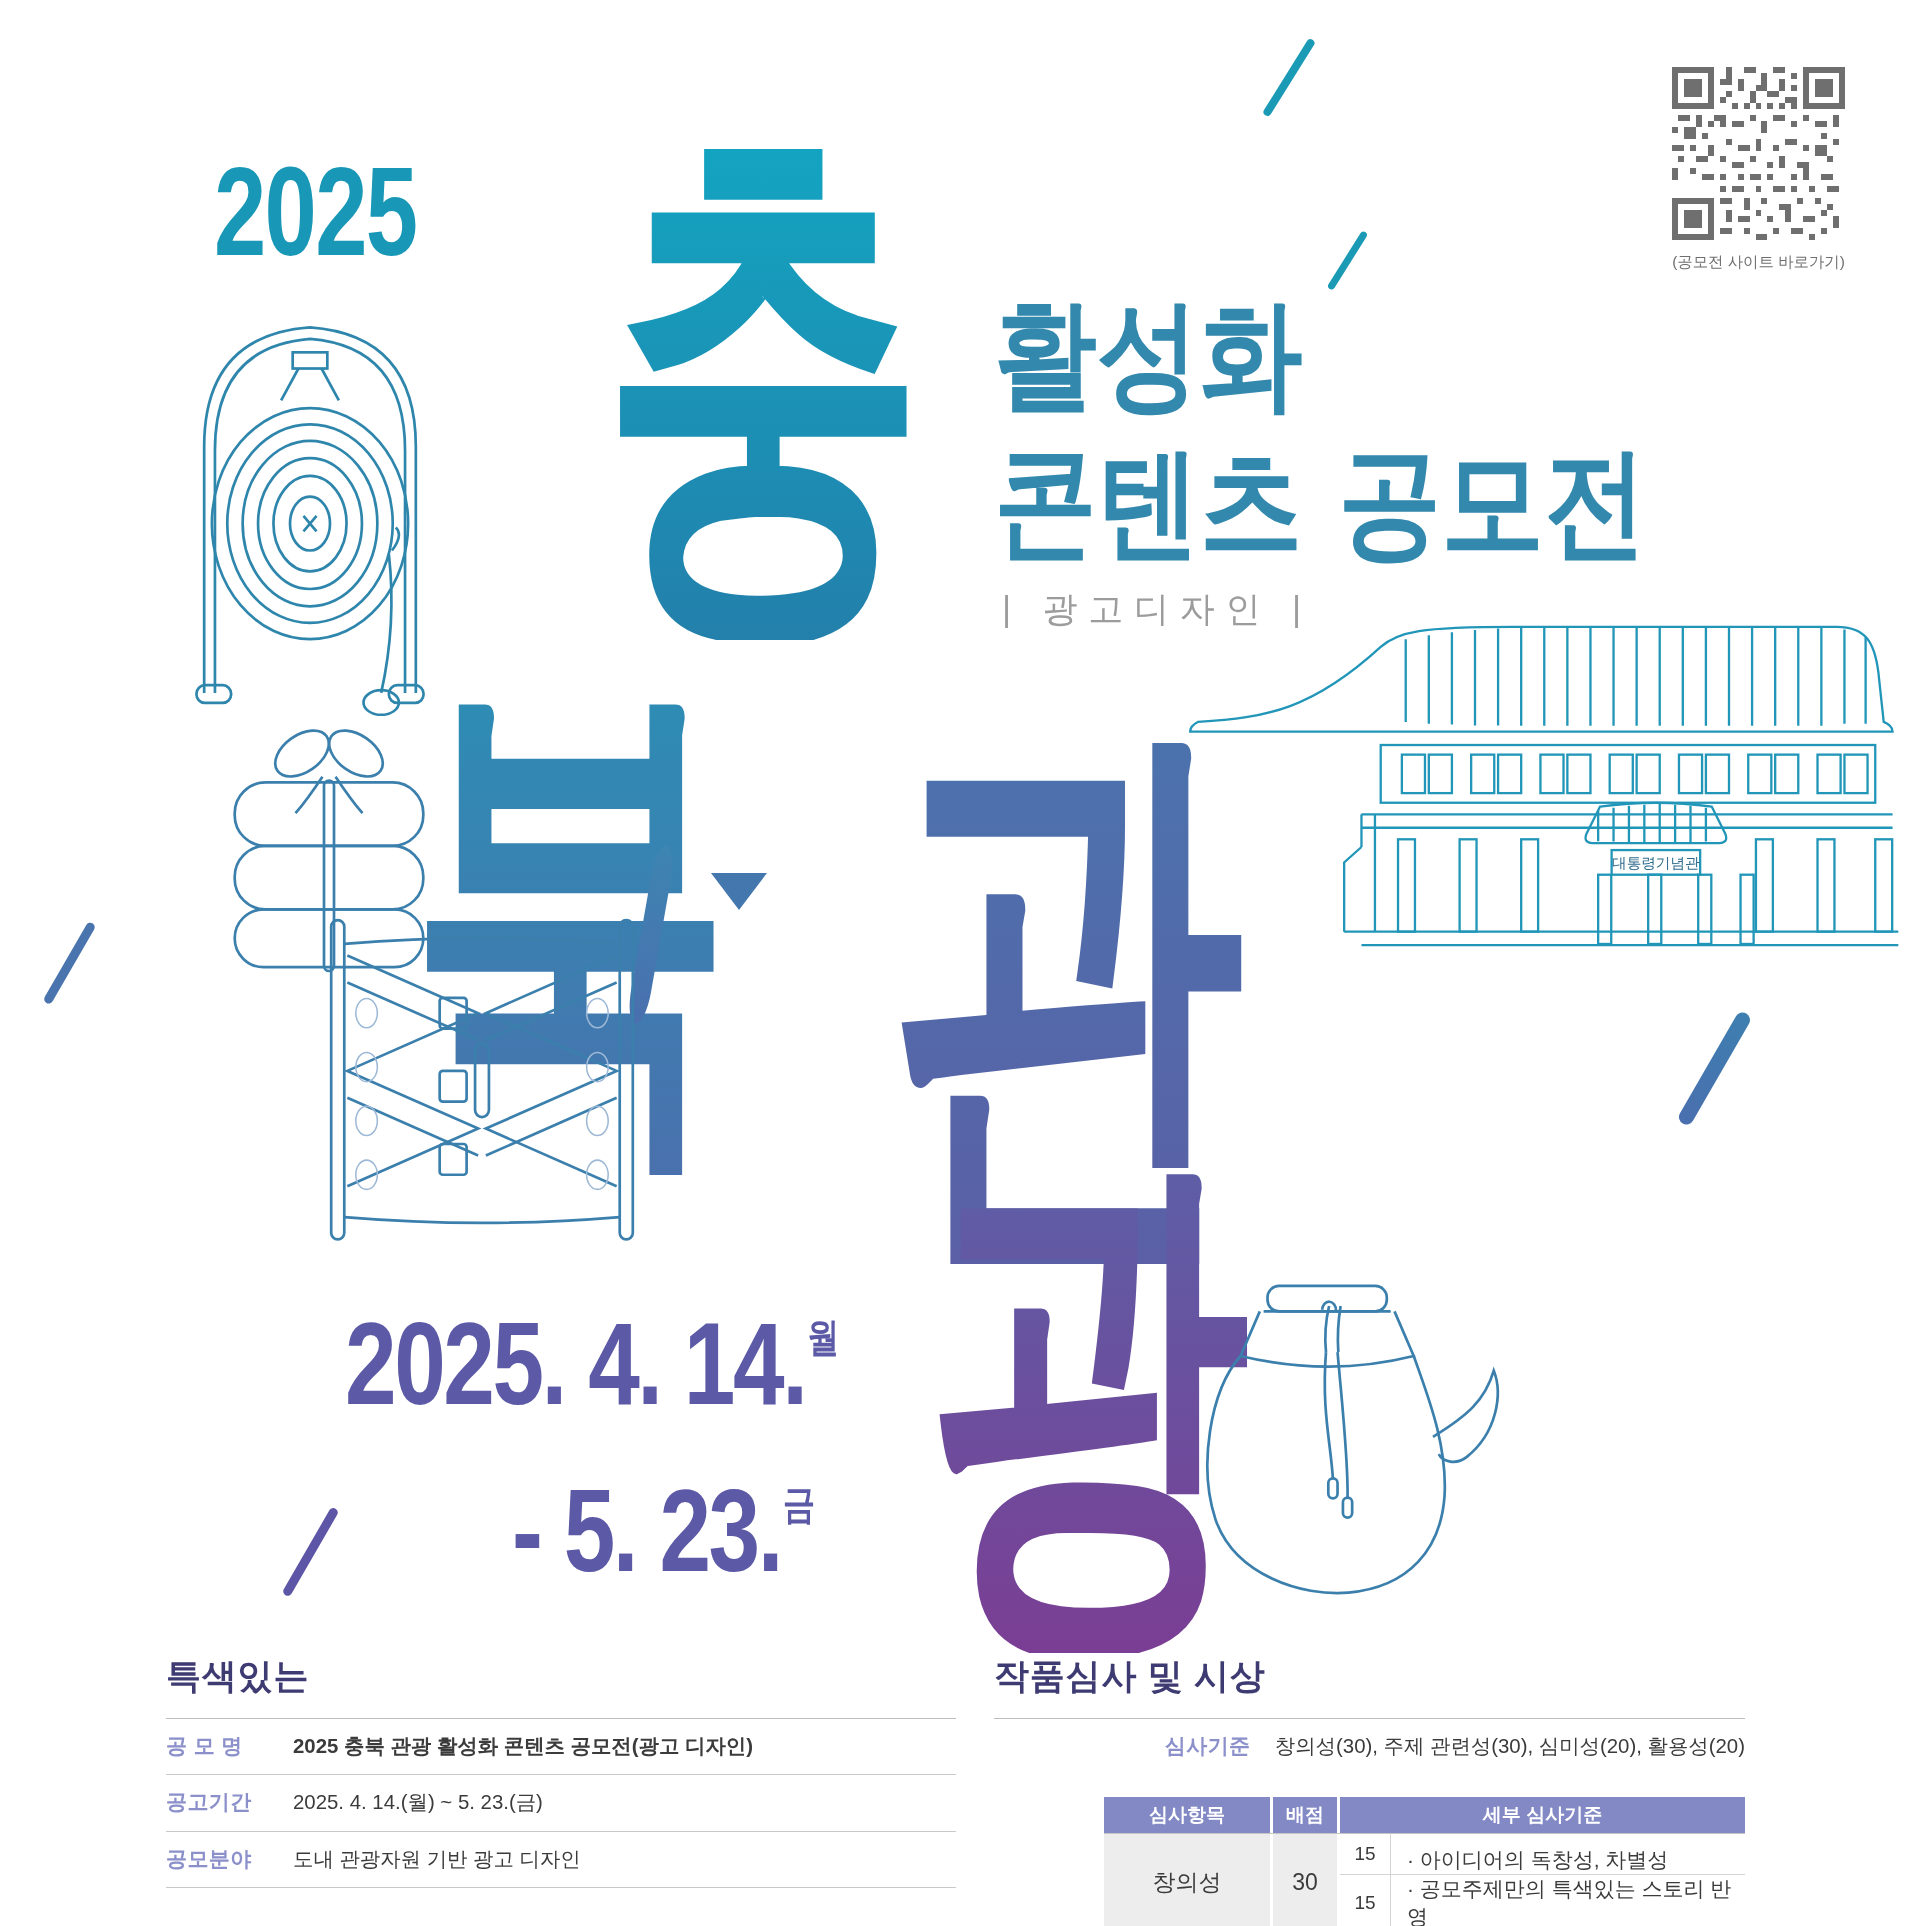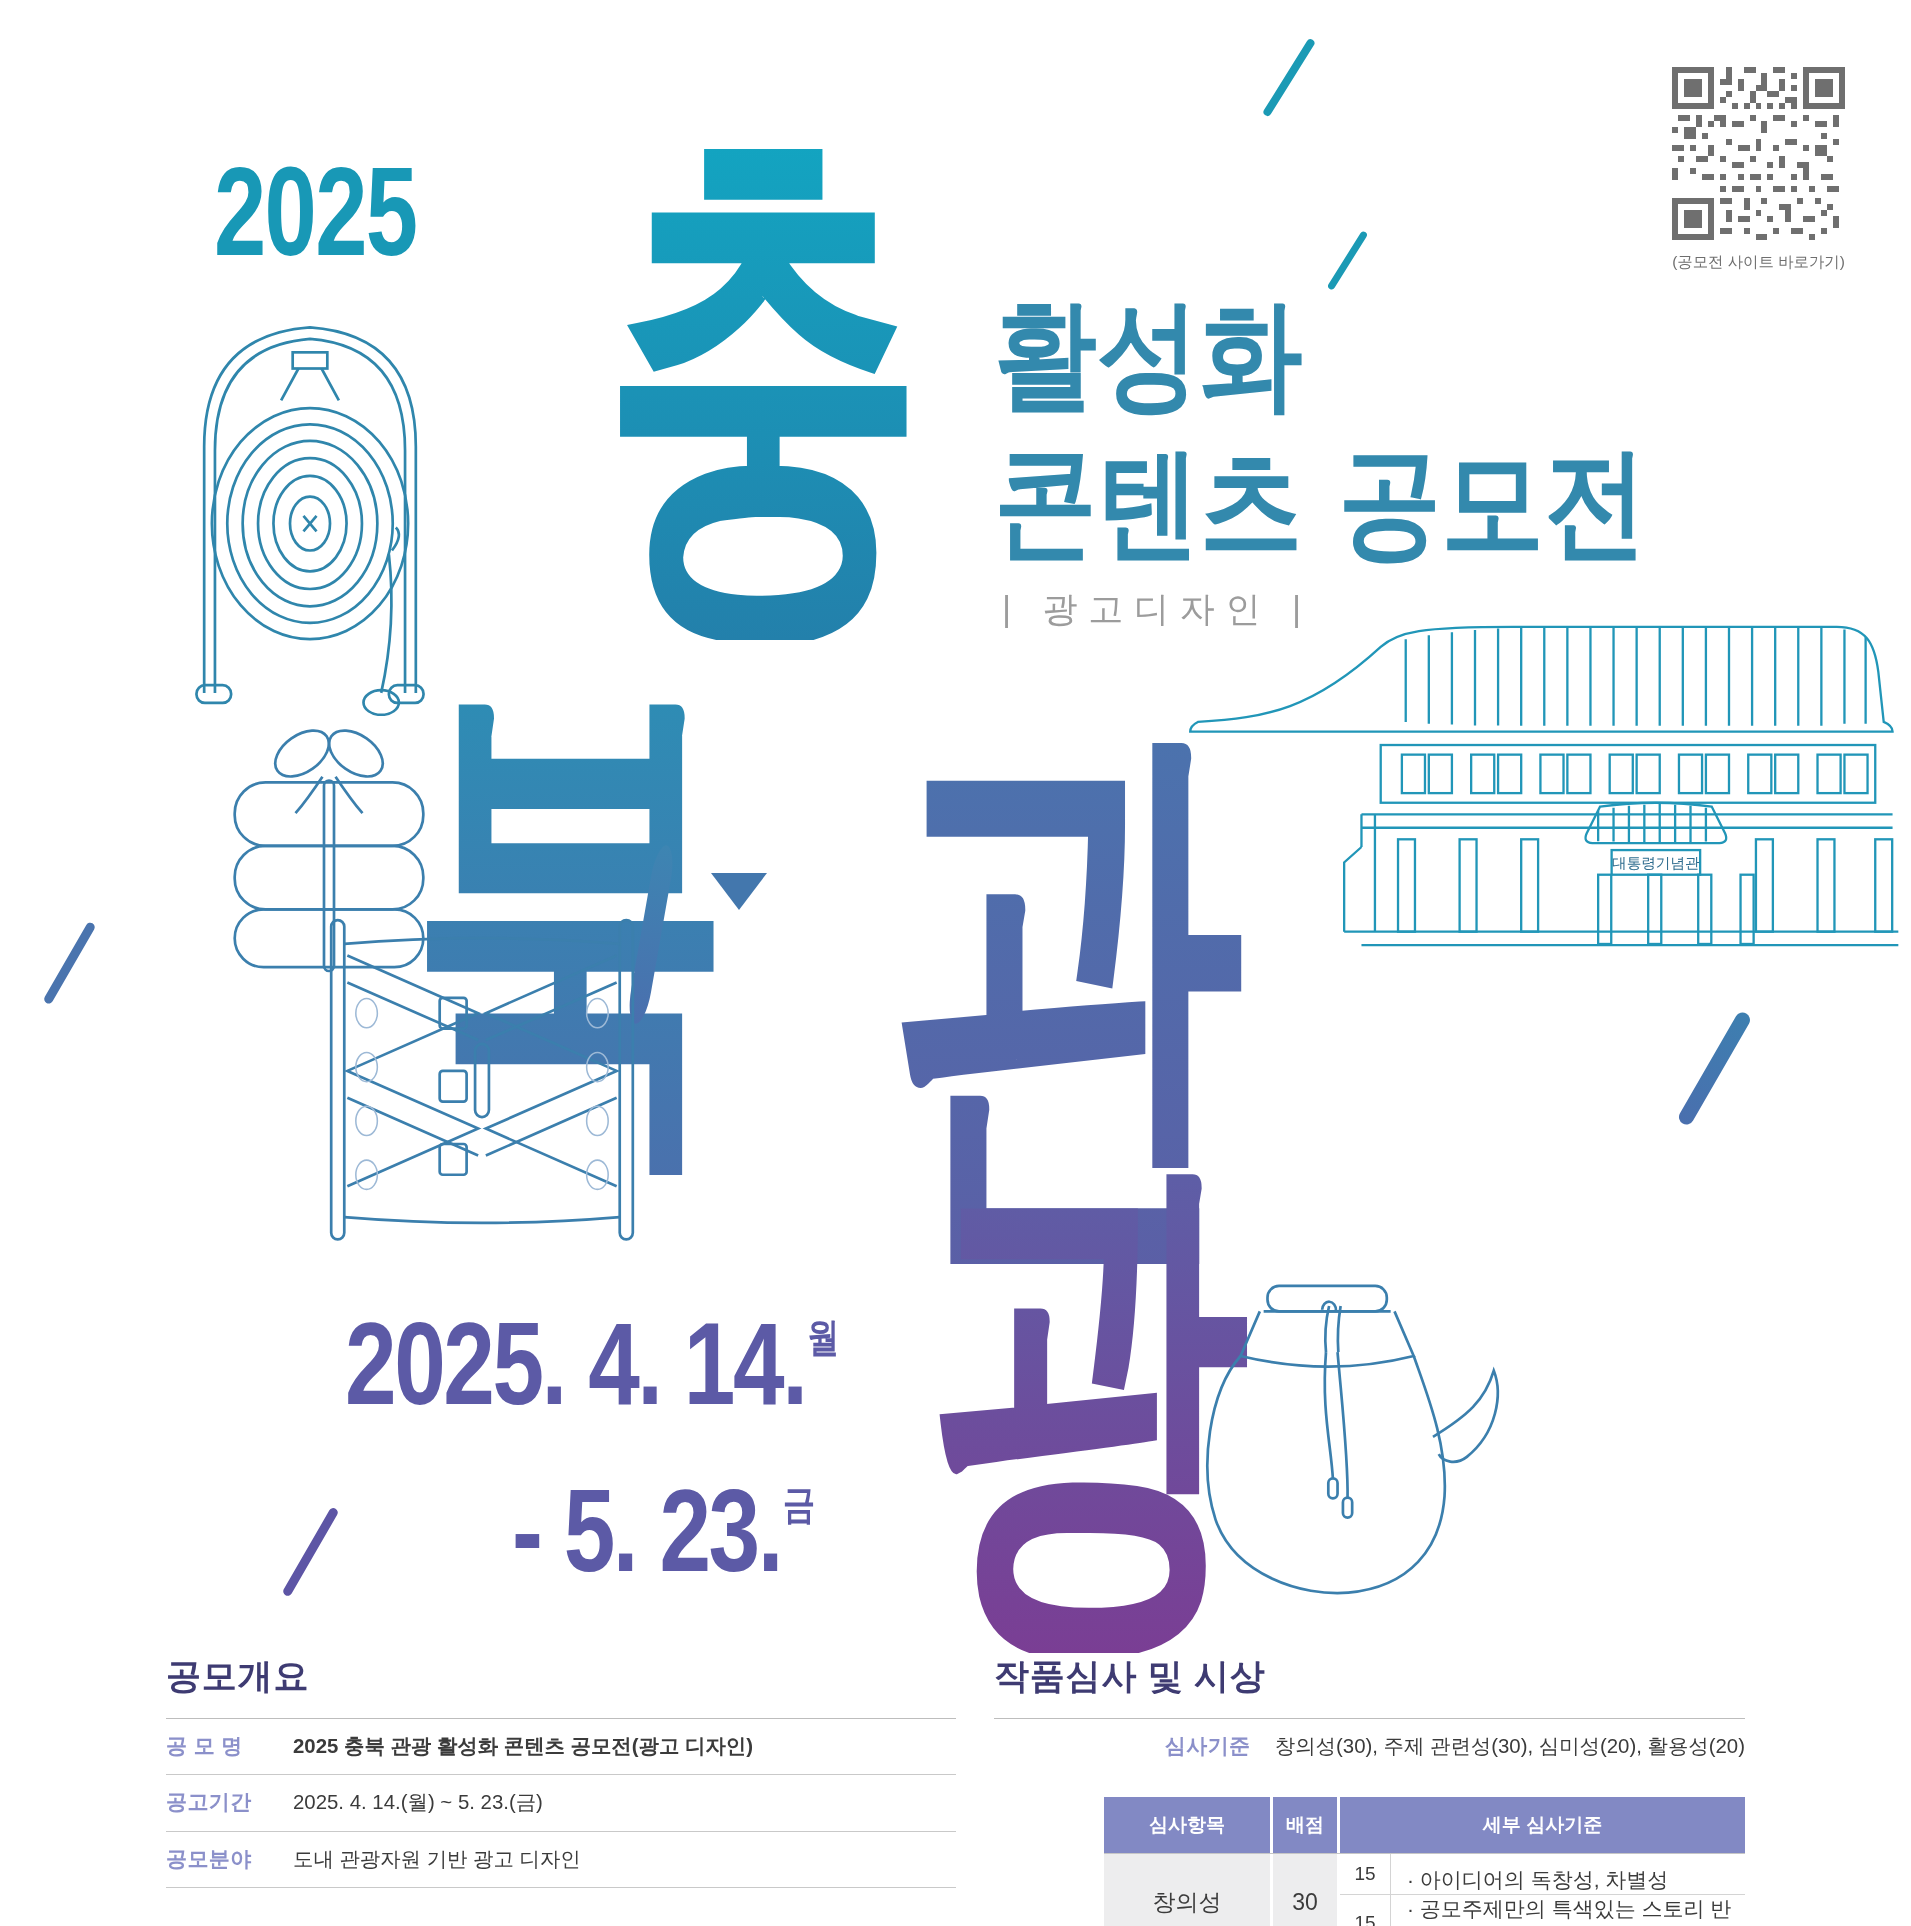--- a/index.html
+++ b/index.html
@@ -47,21 +47,21 @@
   .sec-heading{font-size:35px;font-weight:bold;color:#3e3b72;padding-bottom:17.7px;
                border-bottom:1.5px solid #bdbdbd;letter-spacing:0.8px;}
   .row{display:flex;align-items:flex-start;padding:13px 0;border-bottom:1.2px solid #c9c9c9;}
   .row.nb{border-bottom:none;justify-content:flex-end;}
   .row-label{flex:0 0 127px;color:#8b90ca;font-weight:bold;font-size:21px;letter-spacing:0.4px;line-height:1.35;}
   .row-value{font-size:20.4px;color:#3b3b3b;line-height:1.45;}
 
   
   .jtable{margin:23px 0 7.7px 0;}
   .jhead{display:flex;}
-  .jh{background:#8289c4;color:#fff;font-size:19px;font-weight:bold;height:56px;
+  .jh{background:#8289c4;color:#fff;font-size:19px;font-weight:bold;height:36px;
       display:flex;align-items:center;justify-content:center;border-right:3.1px solid #fff;}
   .jh:last-child{border-right:none;}
   .jc1{flex:0 0 166px;} .jc2{flex:0 0 64px;} .jc3{flex:1;}
   .jrow{display:flex;border-top:1.2px solid #c6c6c6;}
   .jrow:first-of-type{border-top:none;}
   .jcell{background:#ededee;border-right:3.1px solid #fff;display:flex;align-items:center;
          justify-content:center;font-size:23px;color:#3b3b3b;}
   .jdetails{flex:1;display:flex;flex-direction:column;}
   .jsub{display:flex;align-items:flex-end;min-height:40px;}
   .jsub + .jsub{border-top:0.8px solid #d4d4d4;}
@@ -234,21 +234,21 @@
   <div class="abs date-line date1">
     <span class="date-big">2025. 4. 14.</span>
     <span class="date-day">월</span>
   </div>
   <div class="abs date-line date2">
     <span class="date-big">- 5. 23.</span>
     <span class="date-day">금</span>
   </div>
 
   <div class="col col-left">
-    <div class="sec-heading">공모개요</div>
+    <div class="sec-heading">특색있는</div>
 
     <div class="row">
       <div class="row-label">공 모 명</div>
       <div class="row-value" style="font-weight:bold">2025 충북 관광 활성화 콘텐츠 공모전(광고 디자인)</div>
     </div>
 
     <div class="row">
       <div class="row-label">공고기간</div>
       <div class="row-value">2025. 4. 14.(월) ~ 5. 23.(금)</div>
     </div>

